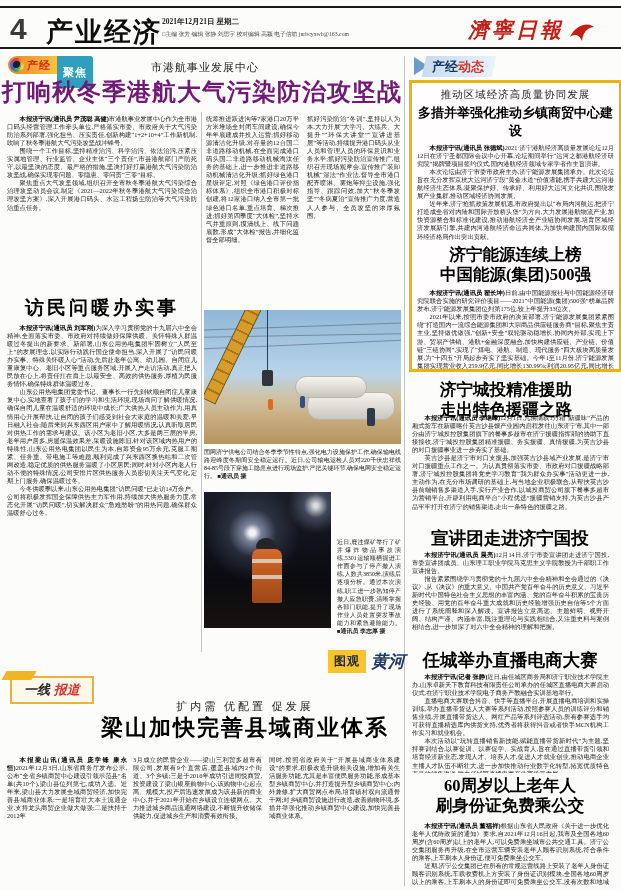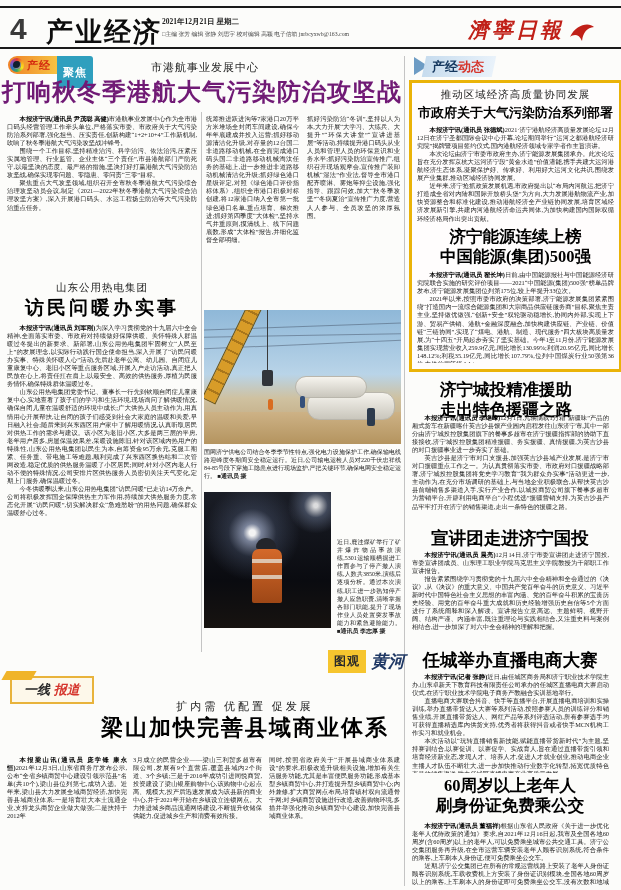--- a/index.html
+++ b/index.html
@@ -114,21 +114,20 @@
     <p class="nolead">围绕一个工作目标,坚持精准治污、科学治污、依法治污,压紧压实属地管理、行业监管、企业主体“三个责任”,市县港航部门严防死守,以最坚决的态度、最严格的措施,坚决打好打赢港航大气污染防治攻坚战,确保实现零问题、零隐患、零问责“三零”目标。</p>
     <p class="nolead">聚焦重点大气攻坚领域,组织召开全市秋冬季港航大气污染综合治理攻坚动员会议,制定《2021—2022年秋冬季港航大气污染综合治理攻坚方案》,深入开展港口码头、水运工程扬尘防治等大气污染防治重点任务。</p>
   </div>
   <div class="abs body-txt" style="left:206px;top:115px;width:93px;height:192px;">
     <p class="nolead" style="text-indent:0;">统筹推进跃进沟等7家港口20万平方米堆场全封闭车间建设,确保今年年底建成并投入运营;抓好移动源清洁化升级,对存量的12台国二非道路移动机械,在全面完成港口码头国二非道路移动机械淘汰任务的基础上,进一步推进非道路移动机械清洁化升级;抓好绿色港口星级评定,对照《绿色港口评价指标体系》,组织全市港口积极对标创建,将12家港口纳入全市第一批绿色港口名单,重点培育、梯次推进;抓好第四季度“大体检”,坚持水气并重原则,摸清线上、线下问题底数,形成“大体检”报告,并细化监督全部明细。</p>
   </div>
   <div class="abs body-txt" style="left:307px;top:115px;width:93px;height:192px;">
     <p class="nolead" style="text-indent:0;">抓好污染防治“冬训”,坚持以人为本,大力开展“大学习、大练兵、大提升”“环保大讲堂”“宣讲进基层”等活动,持续提升港口码头从业人员和管理人员的环保意识和业务水平;抓好污染防治宣传推广,组织召开现场观摩会,宣传推广装卸机械“湿法”作业法,督导全市港口配齐喷淋、雾炮等抑尘设施,强化指导、跟踪问效,加大“秋冬季攻坚”“冬病夏治”宣传推广力度,营造人人参与、全员攻坚的浓厚氛围。</p>
   </div>
 
-  <div class="abs kicker center" style="left:7px;top:281px;width:190px;font-size:10.5px;">山东公用热电集团</div>
   <div class="abs h-serif center" style="left:7px;top:295px;width:190px;font-size:19px;letter-spacing:3px;">访民问暖办实事</div>
   <div class="abs body-txt" style="left:7px;top:324px;width:190px;height:328px;">
     <p><b class="lead">本报济宁讯(通讯员 刘军刚)</b><span>为深入学习贯彻党的十九届六中全会精神,全面落实市委、市政府对持续做好保障供暖、关怀特殊人群温暖过冬提出的新要求、新部署,山东公用热电集团牢固树立“人民至上”的发展理念,以实际行动践行国企使命担当,深入开展了“访民问暖办实事、特殊关怀暖人心”活动,先后赴老年公寓、幼儿园、自闭症儿童康复中心、老旧小区等重点服务区域,开展入户走访活动,真正把人民放在心上,将责任扛在肩上,以最安全、高效的供热服务,厚植为民服务情怀,确保特殊群体温暖过冬。</span></p>
     <p class="nolead">山东公用热电集团党委书记、董事长一行先到钦顺自闭症儿童康复中心,实地查看了孩子们的学习和生活环境,现场询问了解供暖情况,确保自闭儿童在温暖舒适的环境中成长;广大供热人员主动作为,用真情用心开展帮扶,让自闭的孩子们感受到社会大家庭的温暖和关爱,早日融入社会;随后来到兴东西区用户家中了解用暖情况,认真听取居民对供热工作的需求与建议。该小区为老旧小区,大多是两三层的平房,老年用户居多,房屋保温效果差,采暖设施陈旧,针对该区域内热用户的特殊性,山东公用热电集团以民生为本,自筹资金95万余元,克服工期紧、任务重、带电施工等难题,顺利完成了兴东西区换热站和二次管网改造,稳定优质的供热服务温暖了小区居民;同时,针对小区内老人行动不便的特殊情况,公司安排片区供热服务人员密切关注天气变化,定期上门服务,确保温暖过冬。</p>
     <p class="nolead">今冬供暖季以来,山东公用热电集团“访民问暖”已走访14万余户。公司将积极发挥国企保障供热主力军作用,持续加大供热服务力度,常态化开展“访民问暖”,切实解决群众“急难愁盼”的用热问题,确保群众温暖舒心过冬。</p>
   </div>
 
   <div class="photo p1" style="left:204px;top:310px;width:197px;height:134px;">
     <div class="wire" style="top:16px;transform:rotate(-2deg);"></div>
     <div class="wire" style="top:25px;transform:rotate(-1deg);"></div>
@@ -189,21 +188,21 @@
 
   <div class="abs badge-dyn" style="left:414px;top:56px;">
     <span class="bd-tri"></span>
     <span class="bd-bar">
       <span class="bd-left">产经</span><span class="bd-right">动态</span>
     </span>
   </div>
 
   <div class="abs redbox" style="left:409px;top:80px;width:197px;height:276px;padding:5px 5px;overflow:hidden;">
     <div class="kicker center" style="font-size:10.5px;">推动区域经济高质量协同发展</div>
-    <div class="h-serif center rt-title-s" style="margin-top:2px;">市政府关于大气污染防治系列部署</div>
+    <div class="h-serif center rt-title-s" style="margin-top:2px;">多措并举强化推动乡镇商贸中心建设</div>
     <div class="body-txt" style="margin-top:4px;height:96px;">
       <p><b class="lead">本报济宁讯(通讯员 张德斌)</b><span>2021·济宁港航经济高质量发展论坛12月12日在济宁圣都国际会议中心开幕,论坛期间举行“运河之都港航经济研究院”揭牌暨项目签约仪式,国内港航经济领域专家学者作主旨演讲。</span></p>
       <p class="nolead">本次论坛由济宁市委市政府主办,济宁能源发展集团承办。此次论坛旨在充分发挥京杭大运河济宁段“黄金水道”价值潜能,携手共建大运河港航经济生态体系,凝聚保护好、传承好、利用好大运河文化共识,围绕发展产业集群,推动区域经济协同发展。</p>
       <p class="nolead">近年来,济宁抢抓政策发展机遇,市政府提出以“布局内河航运,把济宁打造成全省对内陆和国际开放桥头堡”为方向,大力发展港航物流产业,加快资源整合和标准化建设,推动港航经济全产业链协同发展,培育区域经济发展新引擎,共建内河港航经济命运共同体,为加快构建国内国际双循环经济格局作出突出贡献。</p>
     </div>
     <div class="h-serif center rt-title" style="margin-top:5px;">
       <div>济宁能源连续上榜</div>
       <div>中国能源(集团)500强</div>
     </div>
     <div class="body-txt" style="margin-top:4px;height:92px;">

